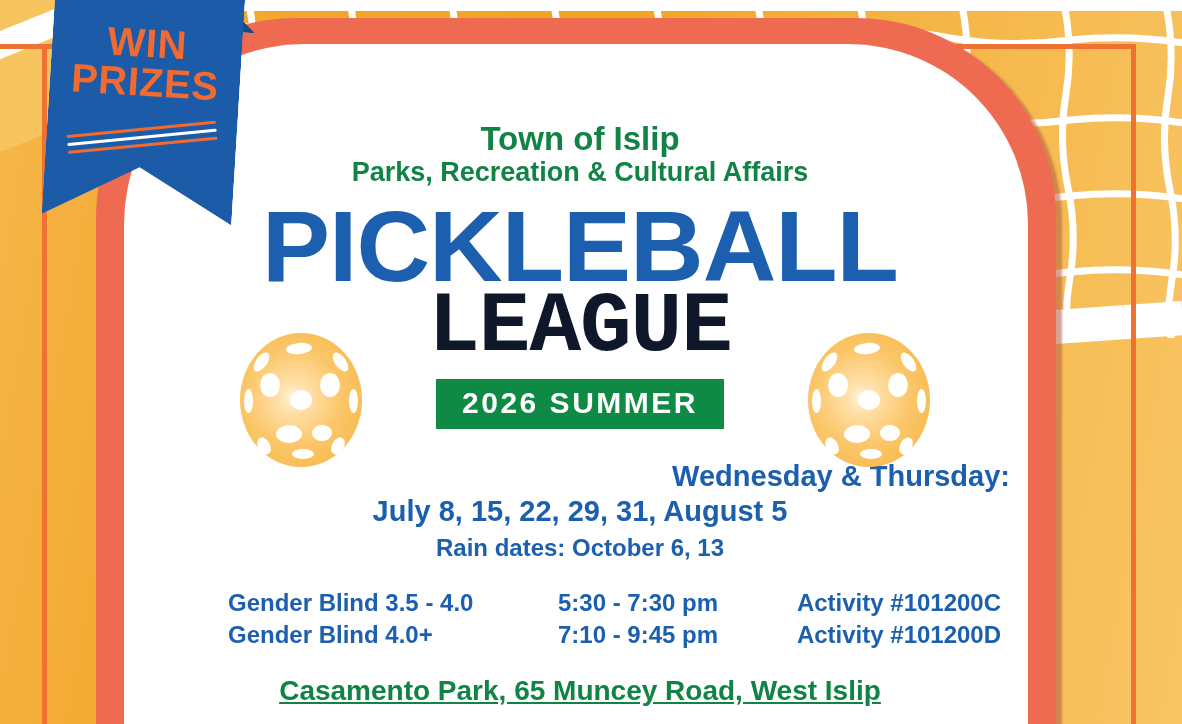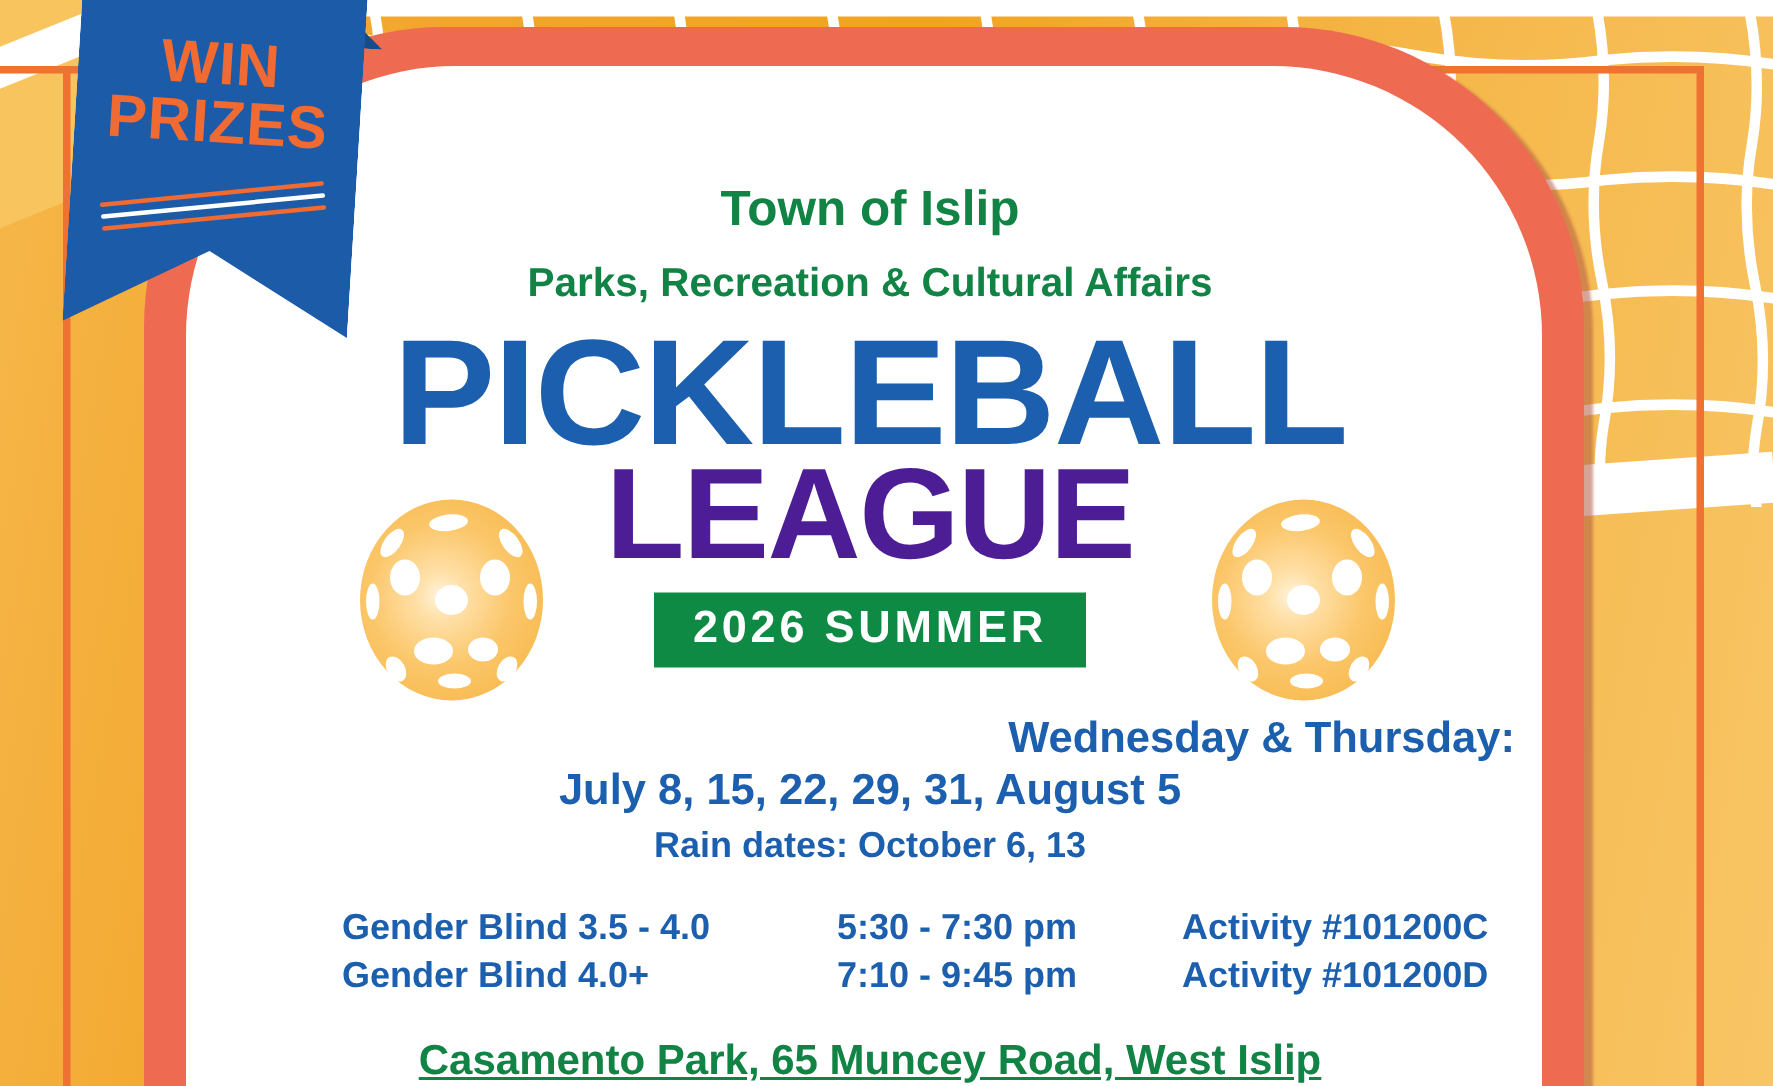--- a/index.html
+++ b/index.html
@@ -111,32 +111,32 @@
   
   .content{
     position:absolute;left:150px;top:4px;width:860px;height:724px;
     z-index:4;text-align:center;
   }
   .org-line1{
     margin-top:118px;
     color:#108345;font-weight:bold;font-size:33px;line-height:1;
   }
   .org-line2{
-    margin-top:20px;
+    margin-top:4px;
     color:#108345;font-weight:bold;font-size:27px;line-height:1;
   }
   .title-main{
     margin-top:14px;
     color:#1B5FAE;font-weight:bold;font-size:100px;line-height:.92;
     letter-spacing:-1px;
     transform:scaleX(1.02);
   }
   .title-sub{
-    color:#4c1d95;font-weight:bold;font-size:86px;line-height:.92;
-    letter-spacing:-1px;margin-top:-4px;
+    color:#0f172a;font-weight:bold;font-size:86px;line-height:.92;
+    letter-spacing:-1px;margin-top:-4px;font-family:Liberation Mono, monospace;
   }
   .season-badge{
     display:inline-block;margin-top:12px;
     background:#0E8A44;color:#ffffff;
     font-weight:bold;font-size:30px;letter-spacing:2.5px;
     padding:7px 26px 9px 26px;
   }
   .dates-head{
     margin-top:30px;
     color:#1B5FAE;font-weight:bold;font-size:29px;line-height:1.22;text-align:right;
@@ -152,21 +152,21 @@
   .sched{
     margin-top:24px;
     width:100%;border-collapse:collapse;
   }
   .sched td{
     color:#1B5FAE;font-weight:bold;font-size:24px;line-height:1.35;
     padding:0;white-space:nowrap;
   }
   .sched td.c1{text-align:left;width:330px;padding-left:78px;}
   .sched td.c2{text-align:left;width:230px;}
-  .sched td.c3{text-align:left;}
+  .sched td.c3{text-align:center;}
 
   .venue{
     margin-top:26px;
     color:#108345;font-weight:bold;font-size:28px;line-height:1;text-decoration:underline;
   }
 
   
   .ball{
     position:absolute;width:122px;height:134px;border-radius:50%;
     background:radial-gradient(circle at 44% 48%, #FFF4DD 0%, #FFE0A8 16%, #FBC76B 48%, #F8BC54 74%, #F6B547 100%);

